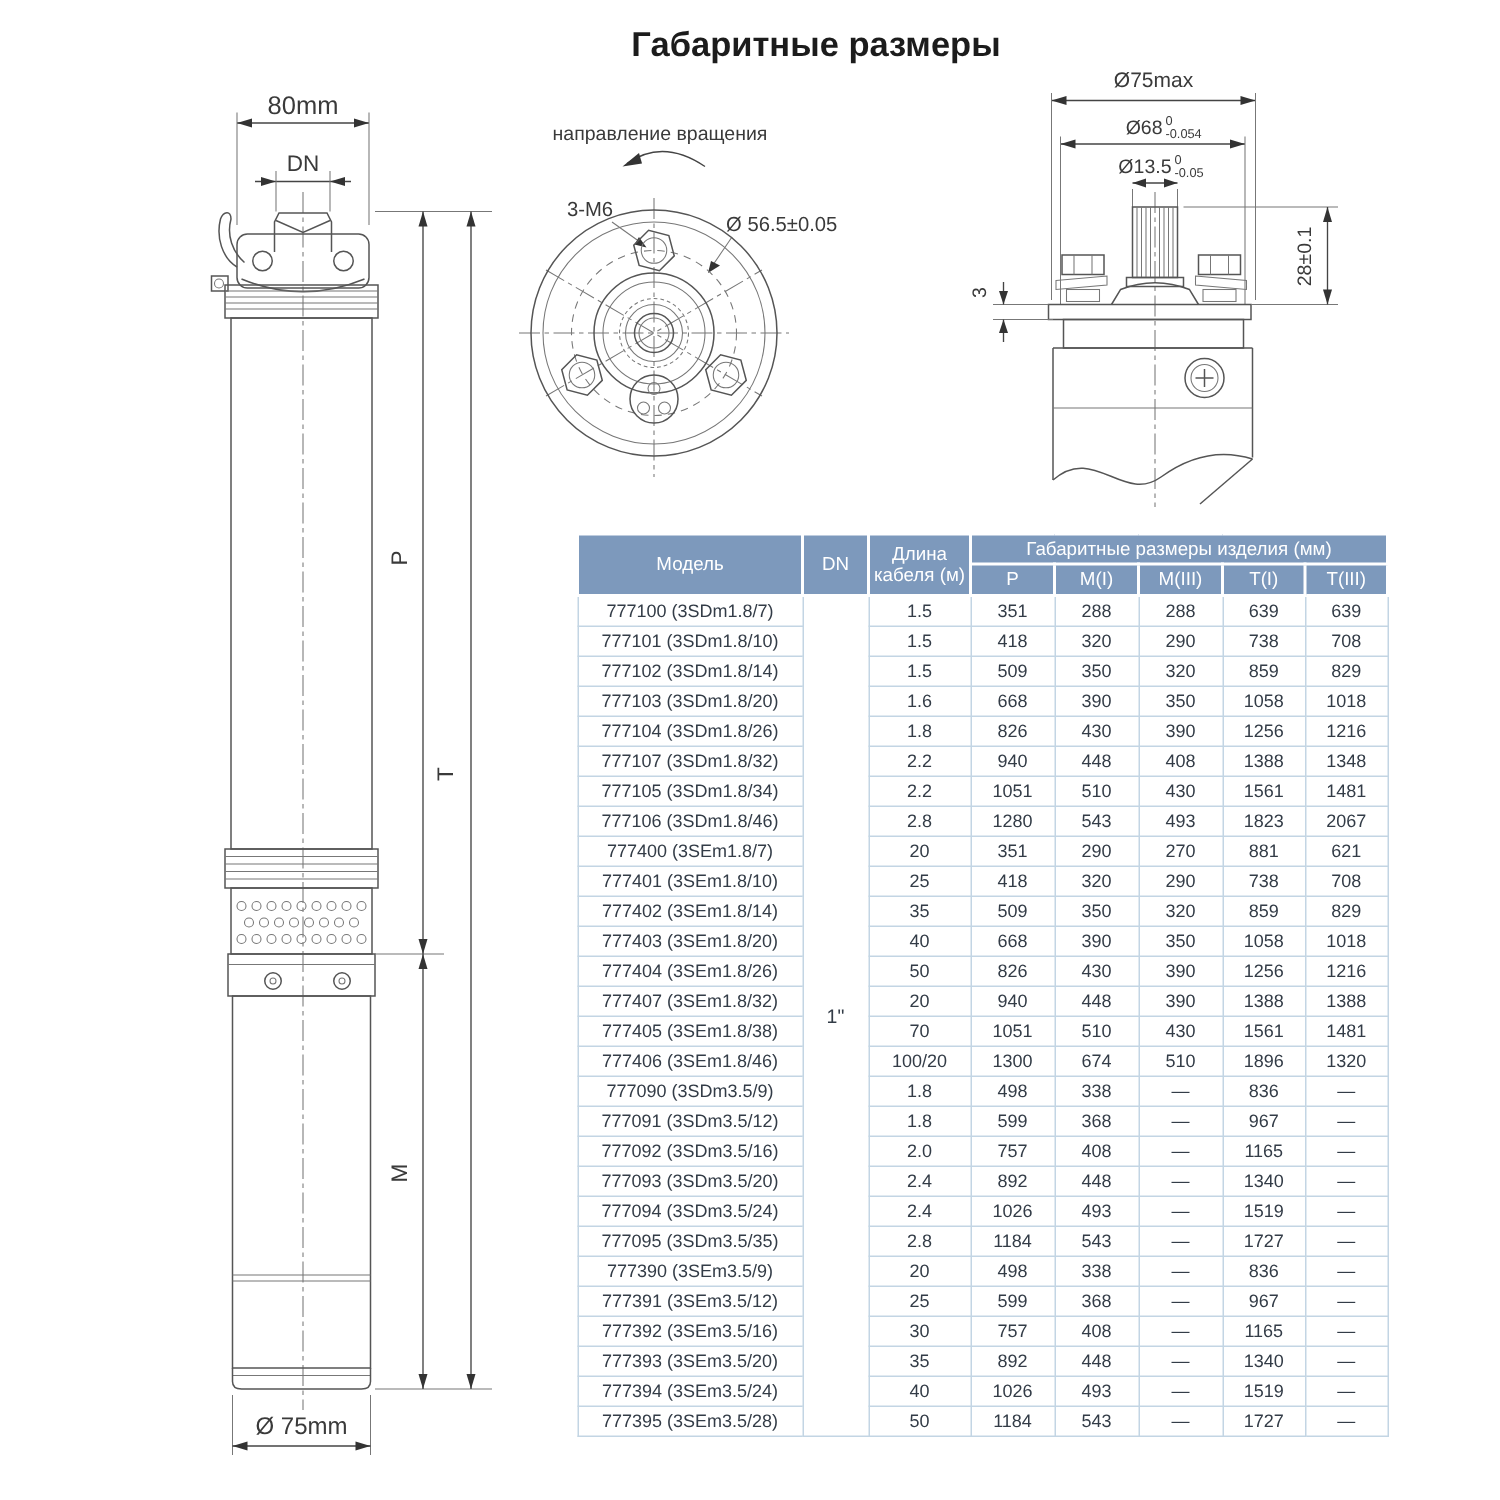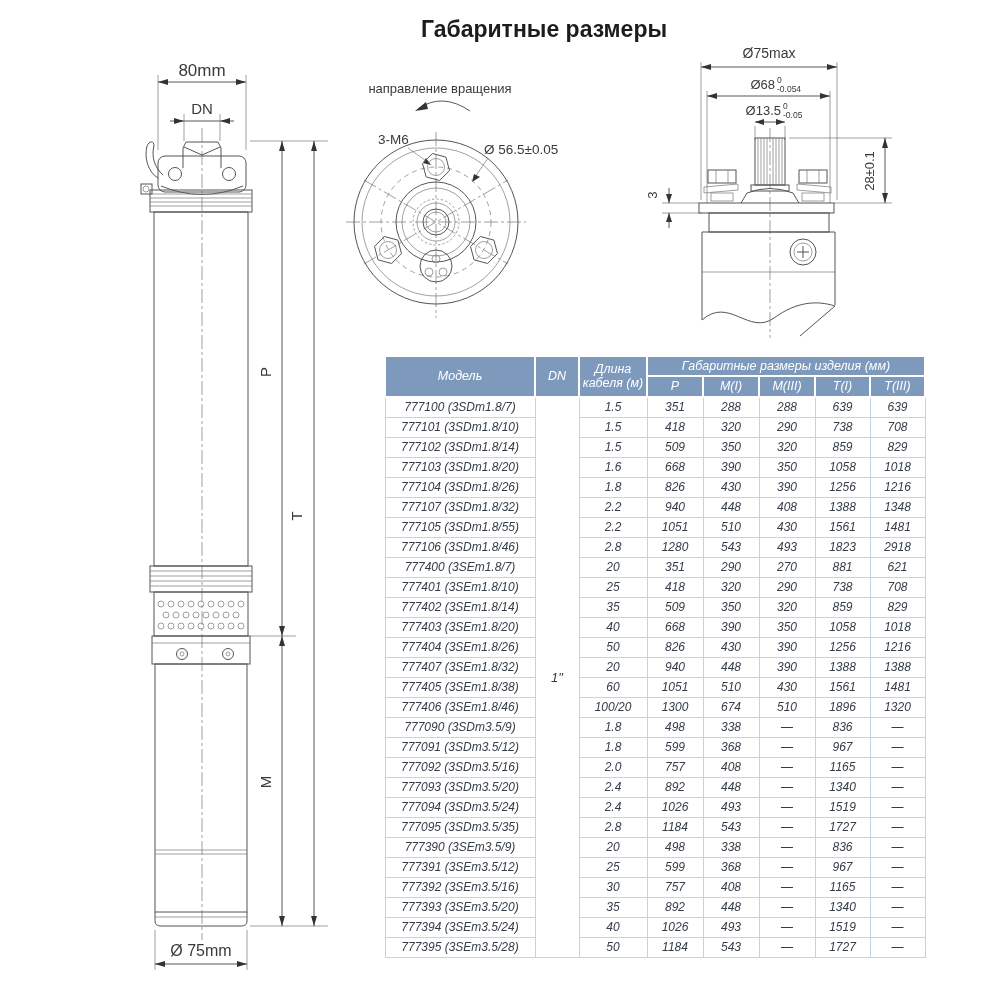--- a/index.html
+++ b/index.html
@@ -9,21 +9,21 @@
         font-size:23px;font-weight:600;color:#1c1c1c;margin:0;}
   svg{position:absolute;overflow:visible;}
   svg text{font-family:"Liberation Sans",sans-serif;fill:#3a3a3a;}
   .ln{stroke:#555;stroke-width:1;fill:none;}
   .thin{stroke:#777;stroke-width:0.7;fill:none;}
   .dim{stroke:#444;stroke-width:0.9;fill:none;}
   .arr{fill:#333;stroke:none;}
   .dash{stroke-dasharray:5 4;}
   .cline{stroke-dasharray:14 3 3 3;}
   .spec-table{position:absolute;left:340px;top:355px;width:540px;border-collapse:collapse;
-        table-layout:fixed;font-size:12px;color:#333c47;font-style:italic;}
+        table-layout:fixed;font-size:12px;color:#333c47;}
   .spec-table th{background:#7d99bc;color:#fff;font-weight:400;border:2px solid #fff;
         font-size:12.5px;line-height:1.15;padding:2px 1px;}
   .spec-table td{border:1px solid #c3d5e4;text-align:center;height:19px;padding:0;
         white-space:nowrap;overflow:hidden;}
   .spec-table td.dn{font-size:13px;}
 </style>
 </head>
 <body>
 
 <div class="page">
@@ -358,36 +358,36 @@
         <tr>
           <td>777107 (3SDm1.8/32)</td>
           <td>2.2</td>
           <td>940</td>
           <td>448</td>
           <td>408</td>
           <td>1388</td>
           <td>1348</td>
         </tr>
         <tr>
-          <td>777105 (3SDm1.8/55)</td>
+          <td>777105 (3SDm1.8/34)</td>
           <td>2.2</td>
           <td>1051</td>
           <td>510</td>
           <td>430</td>
           <td>1561</td>
           <td>1481</td>
         </tr>
         <tr>
           <td>777106 (3SDm1.8/46)</td>
           <td>2.8</td>
           <td>1280</td>
           <td>543</td>
           <td>493</td>
           <td>1823</td>
-          <td>2918</td>
+          <td>2067</td>
         </tr>
         <tr>
           <td>777400 (3SEm1.8/7)</td>
           <td>20</td>
           <td>351</td>
           <td>290</td>
           <td>270</td>
           <td>881</td>
           <td>621</td>
         </tr>
@@ -431,21 +431,21 @@
           <td>777407 (3SEm1.8/32)</td>
           <td>20</td>
           <td>940</td>
           <td>448</td>
           <td>390</td>
           <td>1388</td>
           <td>1388</td>
         </tr>
         <tr>
           <td>777405 (3SEm1.8/38)</td>
-          <td>60</td>
+          <td>70</td>
           <td>1051</td>
           <td>510</td>
           <td>430</td>
           <td>1561</td>
           <td>1481</td>
         </tr>
         <tr>
           <td>777406 (3SEm1.8/46)</td>
           <td>100/20</td>
           <td>1300</td>

